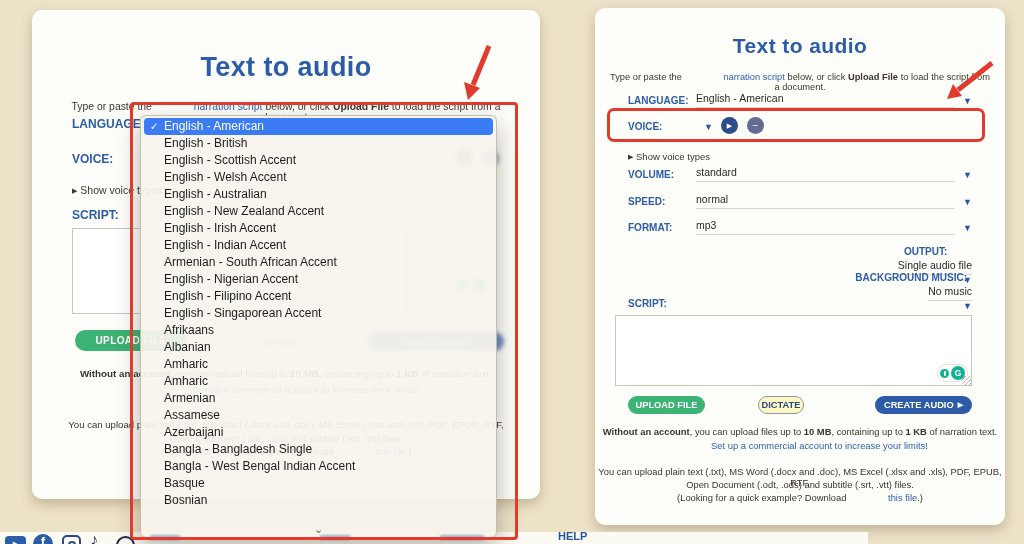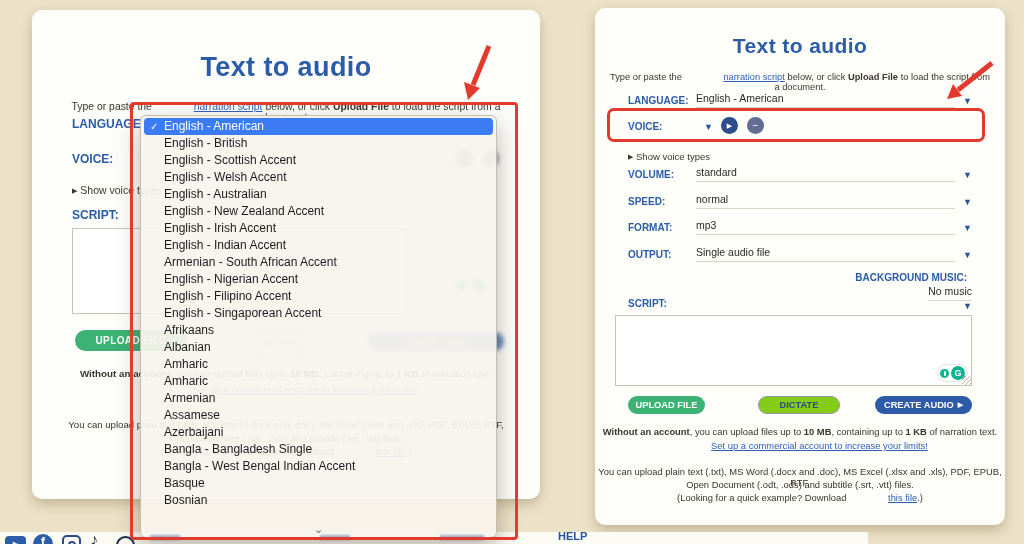--- a/index.html
+++ b/index.html
@@ -14,21 +14,21 @@
   #card-right{left:595px;top:8px;width:410px;height:517px;}
 
   .big-title{position:absolute;left:0;right:0;text-align:center;
     font-weight:bold;color:#2c5ca8;letter-spacing:.4px;}
   #card-left .big-title{top:42px;font-size:27px;}
   #card-right .big-title{top:26px;font-size:21px;}
 
   .intro{position:absolute;text-align:center;color:#3b372f;}
   #card-left .intro{top:91px;left:18px;right:18px;font-size:10.4px;}
   #card-right .intro{top:64px;left:14px;right:14px;font-size:9.3px;}
-  .intro a,.blue-link{color:#2f62b5;text-decoration:underline;cursor:pointer;padding-left:39px;}
+  .intro a,.blue-link{color:#2f62b5;cursor:pointer;padding-left:39px;}
   .bold{font-weight:bold;}
 
   
   .llabel{position:absolute;left:40px;font-size:12px;font-weight:bold;color:#2c5ca8;}
   .small-static{position:absolute;left:40px;font-size:10.5px;color:#3a372f;}
   .tri{font-size:7px;vertical-align:1px;color:#3a372f;}
   #l-script-box{position:absolute;left:40px;top:218px;width:333px;height:84px;
     background:#fff;border:1px solid #c7c4ba;}
   .pill{display:flex;align-items:center;justify-content:center;
     border-radius:12px;font-weight:bold;color:#fff;white-space:nowrap;overflow:hidden;}
@@ -72,37 +72,37 @@
   #arrow-layer{position:absolute;left:0;top:0;width:1024px;height:544px;z-index:40;pointer-events:none;}
 
   
   .rrow{position:absolute;left:33px;width:344px;display:flex;align-items:flex-end;}
   .rrow .lbl{font-size:10px;font-weight:bold;color:#2c5ca8;white-space:nowrap;min-width:68px;padding-bottom:2px;}
   .rrow .lbl.wide{min-width:0;margin-right:5px;}
   .rrow .val{font-size:10.5px;color:#2b2a26;flex:1;border-bottom:1px solid #d9d5ca;
     padding-bottom:3px;white-space:nowrap;}
   .rrow .dd{color:#2456a4;font-size:9px;margin-left:8px;padding-bottom:2px;cursor:pointer;}
   #r-row-language{top:84px;} #r-row-voice{top:109px;} #r-row-volume{top:158px;justify-content:center;}
-  #r-row-speed{top:185px;} #r-row-format{top:211px;} #r-row-output{top:238px;}
+  #r-row-speed{top:185px;} #r-row-format{top:211px;} #r-row-output{top:238px;flex-direction:column;}
   #r-row-bg{top:264px;flex-direction:column;}
   #r-show-types{position:absolute;left:33px;top:143px;font-size:9.5px;color:#3a372f;}
   #r-script-label{position:absolute;left:33px;top:290px;font-size:10px;font-weight:bold;color:#2c5ca8;}
   #r-script-box{position:absolute;left:20px;top:307px;width:355px;height:69px;
     background:#fff;border:1px solid #c7c4ba;}
   #gram-widget{position:absolute;right:3px;bottom:3px;display:flex;align-items:center;gap:2px;
     background:#fff;border:1px solid #e4e2dc;border-radius:9px;padding:1px 2px;}
   #gram-bulb{width:9px;height:9px;border-radius:50%;background:#10b391;position:relative;}
   #gram-bulb:after{content:"";position:absolute;left:3.5px;top:2px;width:2px;height:5px;background:#fff;border-radius:1px;}
   #gram-g{width:14px;height:14px;border-radius:50%;background:#10b391;color:#fff;
     font-size:9px;font-weight:bold;display:flex;align-items:center;justify-content:center;}
   #resize-handle{position:absolute;right:0;bottom:0;width:9px;height:9px;
     background:repeating-linear-gradient(135deg,transparent 0 2px,#b9b5aa 2px 3px);}
   #r-upload{position:absolute;left:33px;top:388px;width:77px;height:18px;background:#3cb274;font-size:9.3px;}
-  #r-dictate{position:absolute;left:163px;top:388px;width:82px;height:18px;
-    background:#84cc16;border:1.5px solid #8e99ad;color:#2b4a8c;font-size:9.3px;box-sizing:border-box;}
+  #r-dictate{position:absolute;left:163px;top:388px;width:46px;height:18px;
+    background:#fef9c3;border:1.5px solid #8e99ad;color:#2b4a8c;font-size:9.3px;box-sizing:border-box;}
   #r-create{position:absolute;left:280px;top:388px;width:97px;height:18px;background:#2d5ba8;font-size:9.3px;}
   #r-create .tri2{font-size:7px;margin-left:4px;}
   #r-limits{top:418px;font-size:9.4px;}
   #r-limits-link{top:432px;font-size:9.4px;}
   #r-fmt1{top:458px;} #r-fmt2{top:471px;} #r-fmt3{top:484px;}
   #card-right .fmt{font-size:9.4px;}
 
   
   #footer{position:absolute;left:0;top:532px;width:868px;height:12px;background:#fbfaf3;z-index:5;}
   .social{position:absolute;z-index:25;}

